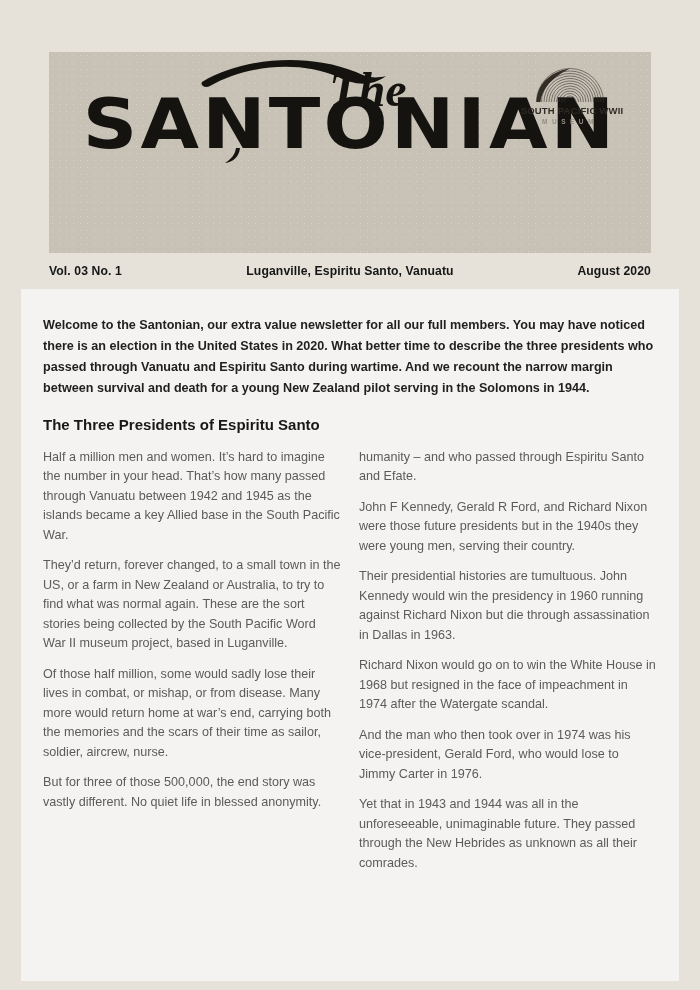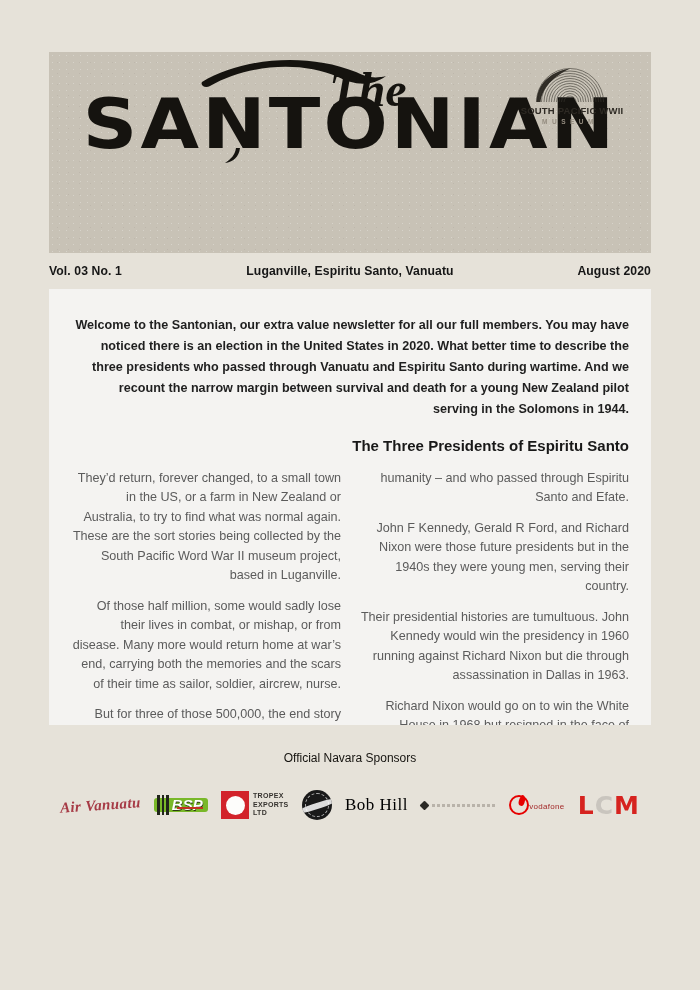--- a/index.html
+++ b/index.html
@@ -41,22 +41,22 @@
   .infobar {
     margin:0 49px; height:36px; display:flex; align-items:center;
     font-size:12.2px; font-weight:bold; color:#161616; letter-spacing:.1px;
   }
   .infobar .ib-left  { flex:1; text-align:left; }
   .infobar .ib-center{ flex:2; text-align:center; }
   .infobar .ib-right { flex:1; text-align:right; }
 
   
   .card {
-    margin:0 49px; height:436px; background:#f4f3f1;
-    padding:13px 22px 20px; overflow:hidden;text-align:right;
+    margin:0 21px; height:692px; background:#f4f3f1;
+    padding:13px 22px 20px; overflow:hidden;
   }
   .intro { font-size:12.6px; line-height:21px; font-weight:bold; color:#1f1f1f; }
   .article-title { font-size:15px; font-weight:bold; color:#181818; margin-top:17px; }
   .columns { display:flex; gap:18px; margin-top:15px; }
   .col { flex:1; min-width:0; }
   .col p { margin:0 0 11px; font-size:12.6px; line-height:19.5px; color:#5b5b5b; }
 
   
   .footer-heading { text-align:center; font-size:12px; font-weight:normal; color:#15130f; margin-top:26px; }
   .sponsors {
@@ -167,30 +167,32 @@
   <span class="ib-left">Vol. 03 No. 1</span>
   <span class="ib-center">Luganville, Espiritu Santo, Vanuatu</span>
   <span class="ib-right">August 2020</span>
 </div>
 
 <div class="card">
   <p class="intro">Welcome to the Santonian, our extra value newsletter for all our full members. You may have noticed there is an election in the United States in 2020. What better time to describe the three presidents who passed through Vanuatu and Espiritu Santo during wartime. And we recount the narrow margin between survival and death for a young New Zealand pilot serving in the Solomons in 1944.</p>
   <h2 class="article-title">The Three Presidents of Espiritu Santo</h2>
   <div class="columns">
     <div class="col">
+      <p>Half a million men and women. It’s hard to imagine the number in your head. That’s how many passed through Vanuatu between 1942 and 1945 as the islands became a key Allied base in the South Pacific War.</p>
       <p>They’d return, forever changed, to a small town in the US, or a farm in New Zealand or Australia, to try to find what was normal again. These are the sort stories being collected by the South Pacific Word War II museum project, based in Luganville.</p>
       <p>Of those half million, some would sadly lose their lives in combat, or mishap, or from disease. Many more would return home at war’s end, carrying both the memories and the scars of their time as sailor, soldier, aircrew, nurse.</p>
       <p>But for three of those 500,000, the end story was vastly different. No quiet life in blessed anonymity.</p>
 
     </div>
     <div class="col">
       <p>humanity – and who passed through Espiritu Santo and Efate.</p>
       <p>John F Kennedy, Gerald R Ford, and Richard Nixon were those future presidents but in the 1940s they were young men, serving their country.</p>
       <p>Their presidential histories are tumultuous. John Kennedy would win the presidency in 1960 running against Richard Nixon but die through assassination in Dallas in 1963.</p>
       <p>Richard Nixon would go on to win the White House in 1968 but resigned in the face of impeachment in 1974 after the Watergate scandal.</p>
+      <p>And the man who then took over in 1974 was his vice-president, Gerald Ford, who would lose to Jimmy Carter in 1976.</p>
       <p>Yet that in 1943 and 1944 was all in the unforeseeable, unimaginable future. They passed through the New Hebrides as unknown as all their comrades.</p>
     </div>
   </div>
 </div>
 
 <div class="footer-heading">Official Navara Sponsors</div>
 
 <div class="sponsors">
 
   <div class="sponsor air-vanuatu">

